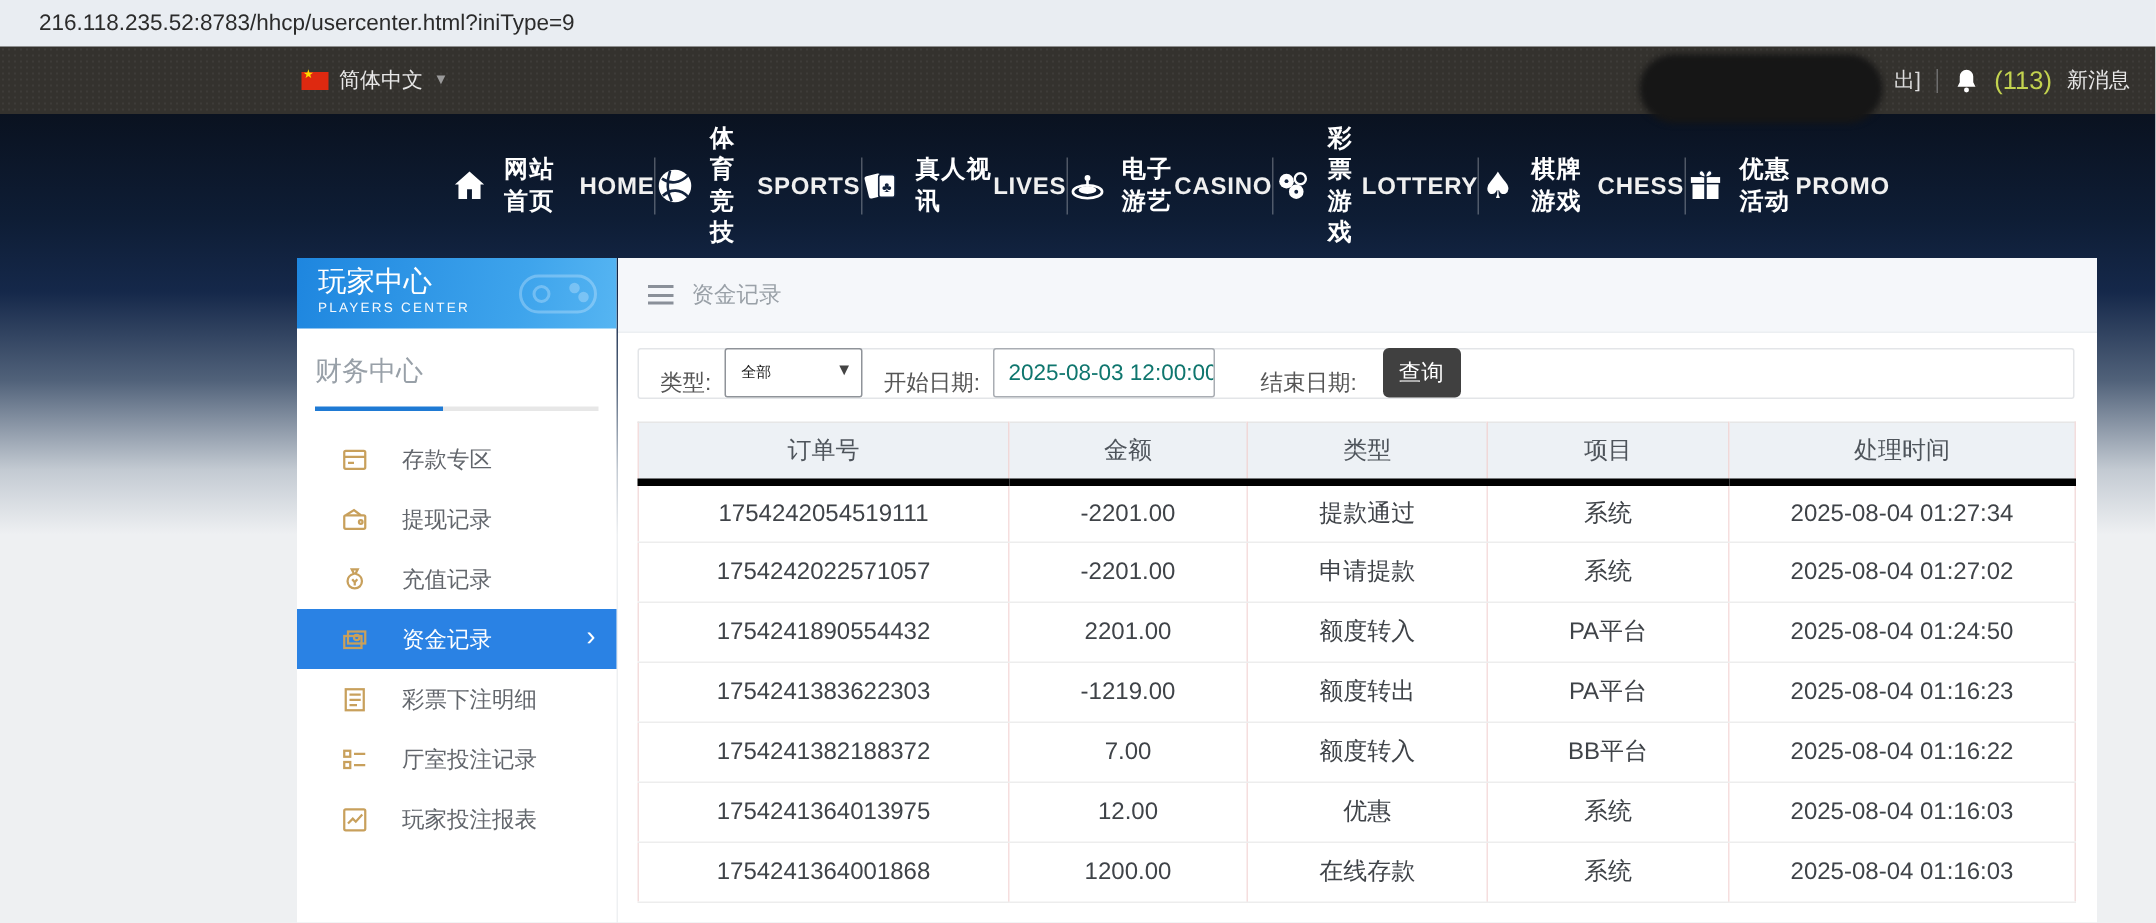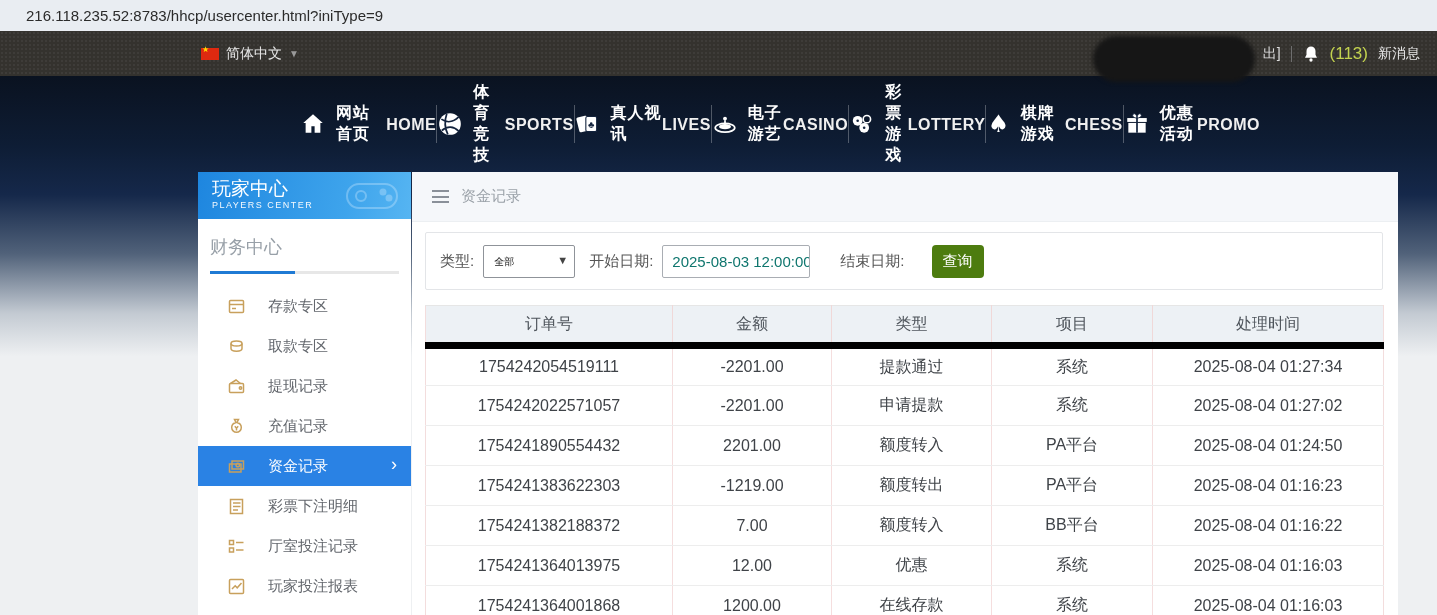--- a/index.html
+++ b/index.html
@@ -63,38 +63,38 @@
   
   .main{position:absolute;left:412px;top:172px;width:986px;height:443px;background:#fff;z-index:10}
   .main-head{height:50px;background:#f5f7fa;display:flex;align-items:center;padding-left:20px;gap:12px;
     border-bottom:1px solid #eceff2}
   .ham{width:17px;height:13px;border-top:2px solid #8a9099;border-bottom:2px solid #8a9099;position:relative}
   .ham::after{content:"";position:absolute;left:0;right:0;top:3.5px;height:2px;background:#8a9099}
   .crumb{color:#9aa1a8;font-size:15px}
   .panel-body{padding:10px 15px 0 13px}
 
   
-  .filter{height:58px;border:1px solid #e3e5e8;border-radius:2px;background:#fff;
-    display:flex;align-items:center;padding-left:14px;margin-bottom:15px}
+  .filter{height:34px;border:1px solid #e3e5e8;border-radius:2px;background:#fff;
+    display:flex;align-items:flex-end;padding-left:14px;margin-bottom:15px}
   .f-label{color:#555;font-size:15px;margin-right:9px}
   .select-wrap{position:relative;margin-right:14px}
   .type-select{width:92px;height:33px;border:1px solid #8f9399;border-radius:2px;background:#fff;
     font-size:10px;color:#222;padding:0 22px 0 10px;appearance:none;-webkit-appearance:none;
     font-family:"Liberation Sans","DejaVu Sans",sans-serif}
   .select-caret{position:absolute;right:7px;top:9px;color:#444;font-size:11px;pointer-events:none}
   .date-input{width:148px;height:33px;border:1px solid #a9adb3;border-radius:2px;font-size:15px;color:#0f766e;
     text-align:left;padding-left:9px;margin-right:30px;font-family:"Liberation Sans","DejaVu Sans",sans-serif}
-  .search-btn{width:52px;height:33px;background:#4d7c0f;color:#fff;border:none;border-radius:4px;
-    font-size:15px;cursor:pointer;margin-left:18px;font-family:Liberation Serif, serif}
+  .search-btn{width:52px;height:33px;background:#404040;color:#fff;border:none;border-radius:4px;
+    font-size:15px;cursor:pointer;margin-left:8px;font-family:Liberation Serif, serif}
 
   
   table.funds{width:958px;border-collapse:collapse;table-layout:fixed;
     border-left:1px solid #f3dddd;border-right:1px solid #f3dddd;border-top:1px solid #e6e6e6}
   table.funds th{height:40px;background:#edf1f5;color:#4e545b;font-size:16px;font-weight:normal;
-    border-right:1px solid #f0d8d8;border-bottom:7px solid #000000;text-align:center}
+    border-right:1px solid #f0d8d8;border-bottom:5px solid #000000;text-align:center}
   table.funds th:last-child{border-right:none}
   table.funds td{height:40px;color:#3f4348;font-size:16px;text-align:center;background:#fff;
     border-right:1px solid #f5dede;border-bottom:1px solid #ededed}
   table.funds td:last-child{border-right:none}
 </style>
 </head>
 <body>
 
 <div class="stage">
 
@@ -246,29 +246,20 @@
               <rect x="1.5" y="2.5" width="14" height="12" rx="1"></rect>
               <line x1="1.5" y1="6.5" x2="15.5" y2="6.5"></line>
               <line x1="4" y1="10.5" x2="8" y2="10.5"></line>
             </svg>
           </span>
           <span class="side-label">存款专区</span>
         </div>
         <div class="side-item">
           <span class="side-ic">
             <svg width="17" height="17" viewBox="0 0 17 17" fill="none" stroke="#c8a05c" stroke-width="1.5">
-              <ellipse cx="8.5" cy="5.5" rx="5.5" ry="2.5"></ellipse>
-              <path d="M3 5.5v5c0 1.5 2.5 2.7 5.5 2.7s5.5-1.2 5.5-2.7v-5"></path>
-            </svg>
-          </span>
-          <span class="side-label">取款专区</span>
-        </div>
-        <div class="side-item">
-          <span class="side-ic">
-            <svg width="17" height="17" viewBox="0 0 17 17" fill="none" stroke="#c8a05c" stroke-width="1.5">
               <rect x="1.5" y="5.5" width="14" height="9" rx="1"></rect>
               <path d="M2.5 5.5 8 2l4.5 3.5"></path>
               <circle cx="12.5" cy="10" r="1.2"></circle>
             </svg>
           </span>
           <span class="side-label">提现记录</span>
         </div>
         <div class="side-item">
           <span class="side-ic">
             <svg width="17" height="17" viewBox="0 0 17 17" fill="none" stroke="#c8a05c" stroke-width="1.5">

